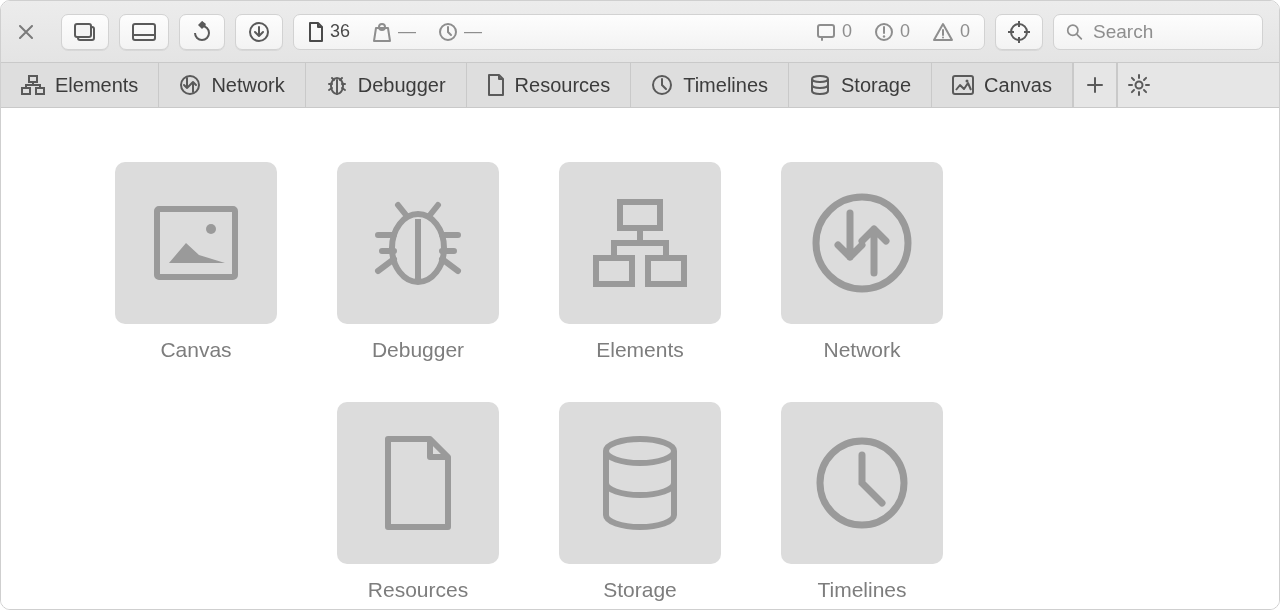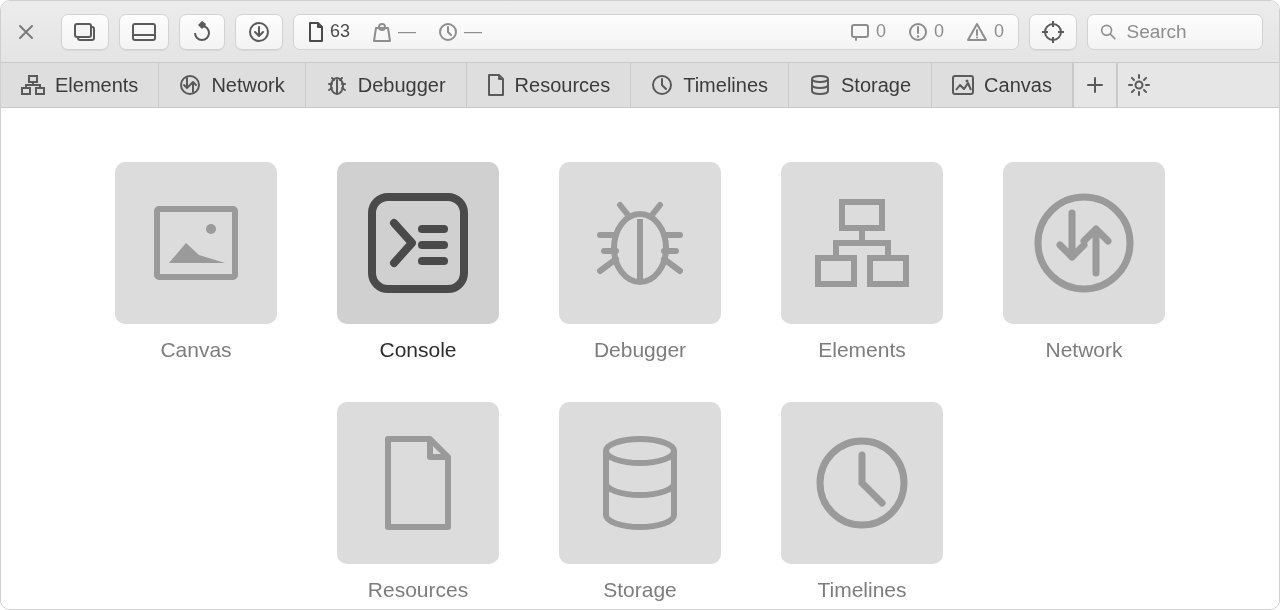--- a/index.html
+++ b/index.html
@@ -40,21 +40,21 @@
   display: flex;
   align-items: center;
   padding: 0 14px;
   gap: 22px;
   color: #8e8e8e;
 }
 .stat { display:flex; align-items:center; gap:6px; font-size:18px; font-weight:500; }
 .stat.dk { color:#4a4a4a; }
 .tb-flex { flex: 1; }
 .search {
-  width: 176px;
+  width: 210px;
   height: 36px;
   border: 1px solid #d2d2d2;
   border-radius: 7px;
   background: linear-gradient(#fdfdfd, #f3f3f3);
   display: flex;
   align-items: center;
   padding: 0 12px;
   gap: 10px;
   color: #8e8e8e;
 }
@@ -155,21 +155,21 @@
         <path d="M11 6 L11 14 M7 11 L11 15 L15 11" fill="none" stroke="currentColor" stroke-width="2" stroke-linecap="round" stroke-linejoin="round"></path>
       </svg>
   </div>
 
   <div class="tb-center">
     <div class="stat dk">
       <svg width="16" height="20" viewBox="0 0 16 20">
           <path d="M2 1 H10 L14 5 V19 H2 Z" fill="none" stroke="#4a4a4a" stroke-width="2" stroke-linejoin="round"></path>
           <path d="M10 1 V5 H14" fill="none" stroke="#4a4a4a" stroke-width="2" stroke-linejoin="round"></path>
         </svg>
-      <span>63</span>
+      <span>36</span>
     </div>
     <div class="stat">
       <svg width="20" height="20" viewBox="0 0 20 20">
           <path d="M4 6 H16 L18 19 H2 Z" fill="none" stroke="currentColor" stroke-width="2" stroke-linejoin="round"></path>
           <circle cx="10" cy="5" r="3" fill="none" stroke="currentColor" stroke-width="2"></circle>
         </svg>
       <span>—</span>
     </div>
     <div class="stat">
       <svg width="20" height="20" viewBox="0 0 20 20">
@@ -298,32 +298,20 @@
       <div class="tile-box">
         <svg width="90" height="80" viewBox="0 0 90 80">
             <rect x="6" y="6" width="78" height="68" rx="2" fill="none" stroke="currentColor" stroke-width="6"></rect>
             <path d="M18 60 L35 40 L48 52 L74 60 Z" fill="currentColor"></path>
             <circle cx="60" cy="26" r="5" fill="currentColor"></circle>
           </svg>
       </div>
       <div class="tile-label">Canvas</div>
     </div>
 
-    <div class="tile sel">
-      <div class="tile-box">
-        <svg width="108" height="108" viewBox="0 0 108 108">
-            <rect x="8" y="8" width="92" height="92" rx="16" fill="none" stroke="currentColor" stroke-width="8"></rect>
-            <path d="M30 34 L48 54 L30 74" fill="none" stroke="currentColor" stroke-width="8" stroke-linecap="round" stroke-linejoin="round"></path>
-            <line x1="58" y1="40" x2="80" y2="40" stroke="currentColor" stroke-width="8" stroke-linecap="round"></line>
-            <line x1="58" y1="56" x2="80" y2="56" stroke="currentColor" stroke-width="8" stroke-linecap="round"></line>
-            <line x1="58" y1="72" x2="80" y2="72" stroke="currentColor" stroke-width="8" stroke-linecap="round"></line>
-          </svg>
-      </div>
-      <div class="tile-label">Console</div>
-    </div>
 
     <div class="tile">
       <div class="tile-box">
         <svg width="100" height="100" viewBox="0 0 100 100">
             <ellipse cx="50" cy="55" rx="26" ry="34" fill="none" stroke="currentColor" stroke-width="6"></ellipse>
             <path d="M30 12 L38 22 M70 12 L62 22" stroke="currentColor" stroke-width="6" stroke-linecap="round"></path>
             <line x1="50" y1="26" x2="50" y2="89" stroke="currentColor" stroke-width="6"></line>
             <path d="M10 42 H26 M74 42 H90 M10 78 L26 66 M90 78 L74 66 M14 58 H26 M74 58 H86" stroke="currentColor" stroke-width="6" stroke-linecap="round"></path>
           </svg>
       </div>

